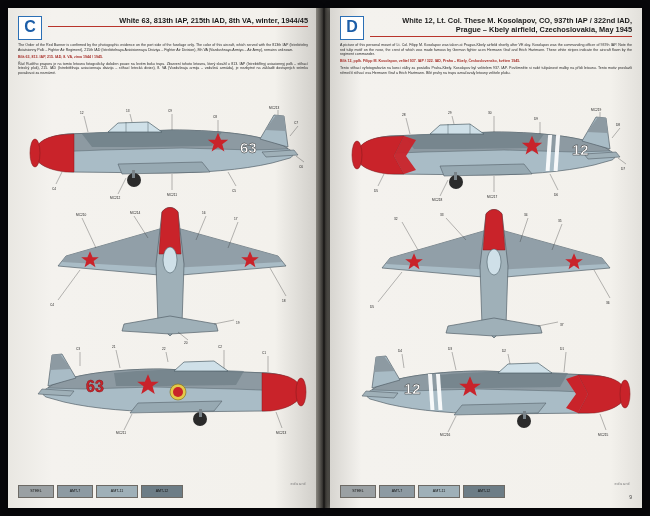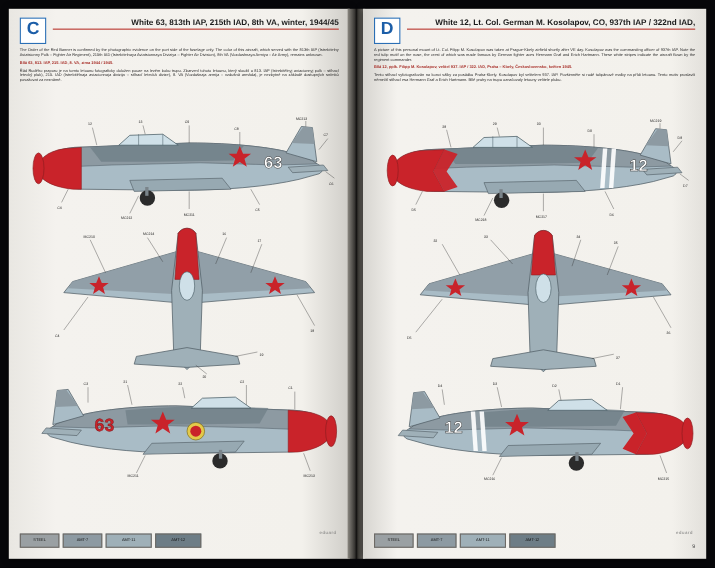--- a/index.html
+++ b/index.html
@@ -238,21 +238,22 @@
   </div>
 
   <div class="gutter"></div>
 
   <div class="sheet right">
 
     <div class="hdr">
       <div class="hdr-row">
         <div class="letter">D</div>
         <div class="hdr-titles">
-          <div class="t-line">White 12, Lt. Col. German M. Kosolapov, CO, 937th IAP / 322nd IAD,</div>
+          <div class="t-line">White 12, Lt. Col. These M. Kosolapov, CO, 937th IAP / 322nd IAD,</div>
+          <div class="t-line red">Prague – Kbely airfield, Czechoslovakia, May 1945</div>
         </div>
       </div>
       <div class="notes">
         <p>A picture of this personal mount of Lt. Col. Filipp M. Kosolapov was taken at Prague-Kbely airfield shortly after VE day. Kosolapov was the commanding officer of 937th IAP. Note the red tulip motif on the nose, the crest of which was made famous by German fighter aces Hermann Graf and Erich Hartmann. These white stripes indicate the aircraft flown by the regiment commander.</p>
         <p class="rd">Bílá 12, pplk. Filipp M. Kosolapov, velitel 937. IAP / 322. IAD, Praha – Kbely, Československo, květen 1945.</p>
         <p>Tento stíhací vyfotografován na konci války za posádku Praha-Kbely. Kosolapov byl velitelem 937. IAP. Povšimněte si rudé tulipánové malby na přídi letounu. Tento motiv proslavili němečtí stíhací esa Hermann Graf a Erich Hartmann. Bílé pruhy na trupu označovaly letouny velitele pluku.</p>
       </div>
     </div>
 
     <div class="fig" style="left:14px;top:100px;">

